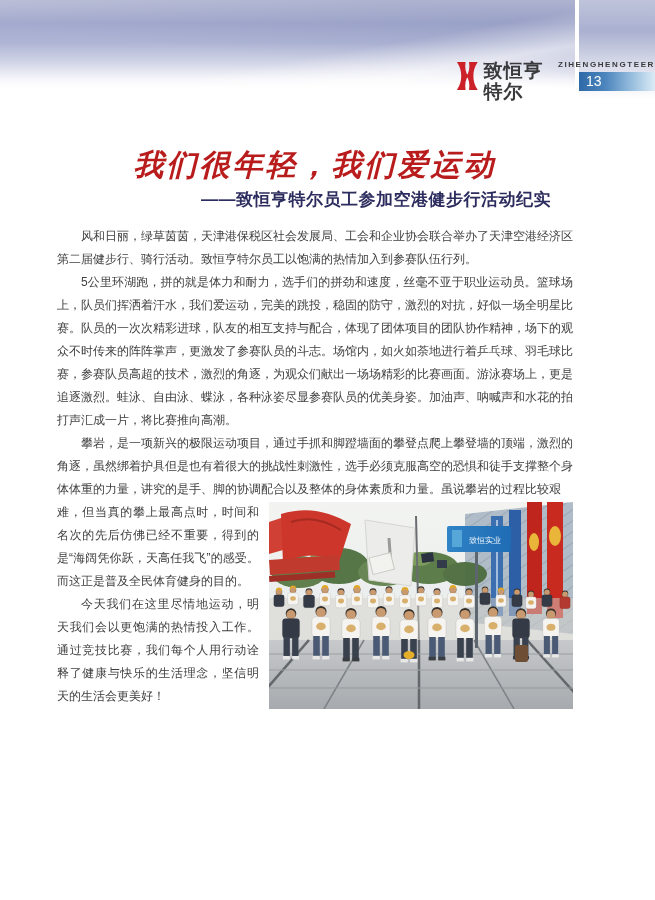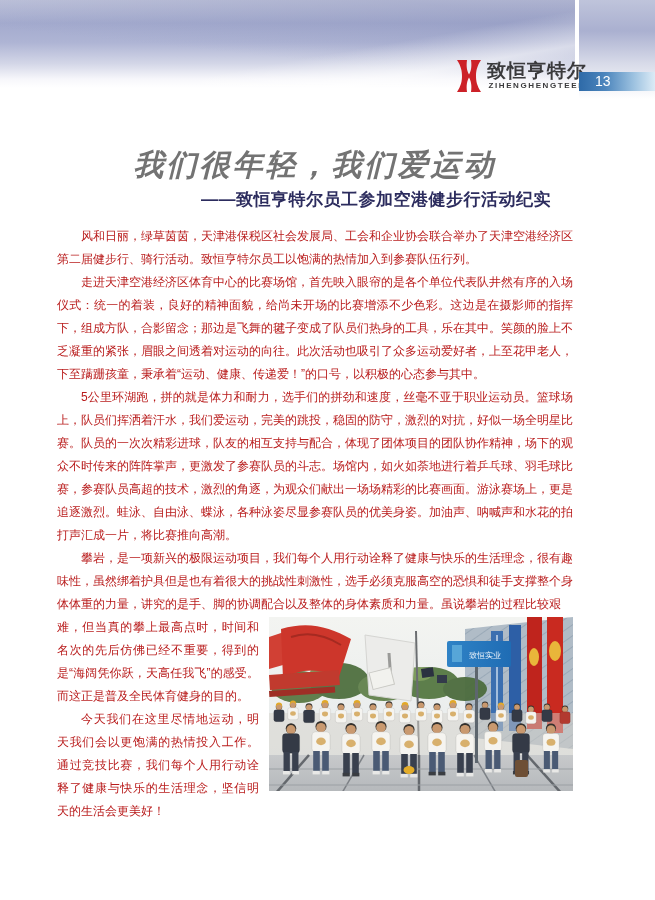--- a/index.html
+++ b/index.html
@@ -16,45 +16,45 @@
       linear-gradient(186deg, rgba(125,133,178,.30) 18%, rgba(255,255,255,0) 62%),
       linear-gradient(180deg,#c3c7dd 0%,#a4abce 26%,#aeb4d4 48%,#d3d6e7 72%,#f7f7fb 90%,#ffffff 100%);
   }
   .header-grad-right{
     position:absolute;left:579px;top:0;width:76px;height:103px;
     background:linear-gradient(180deg,#bfc4db 0%,#aab0d0 30%,#d8dbe9 62%,#ffffff 96%);
   }
   .header-divider{position:absolute;left:575px;top:0;width:4px;height:103px;background:#ffffff;}
   .logo{position:absolute;left:456px;top:60px;display:flex;align-items:flex-start;}
   .logo-mark{width:26px;height:32px;margin-right:5px;}
-  .logo-text{display:flex;flex-direction:column;text-align:center;}
+  .logo-text{display:flex;flex-direction:row;}
   .logo-cn{font-size:19px;font-weight:bold;color:#3a3a3c;letter-spacing:1px;line-height:21px;}
   .logo-en{font-size:8px;font-weight:bold;color:#3a3a3c;letter-spacing:1.6px;line-height:10px;}
   .page-badge{
     position:absolute;left:579px;top:72px;width:76px;height:19px;
     background:linear-gradient(90deg,#2e6aa8 0%,#4d86bd 35%,#9dc2e0 72%,#dcebf6 100%);
-    color:#ffffff;font-size:14px;line-height:19px;padding-left:16px;box-sizing:border-box;
+    color:#ffffff;font-size:14px;line-height:19px;padding-left:7px;box-sizing:border-box;
   }
   
   .article{position:absolute;left:57px;top:146px;width:516px;}
   .title{
     margin:0;text-align:center;font-family:"DejaVu Serif","Liberation Serif",serif;
     font-style:italic;font-weight:bold;font-size:30px;line-height:38px;
-    color:#737373;letter-spacing:3px;
+    color:#b91c1c;letter-spacing:3px;
   }
   .subtitle{
     margin:2px 0 0 0;text-align:right;padding-right:22px;
     font-size:17px;line-height:28px;font-weight:bold;color:#2c2c5e;letter-spacing:.5px;
   }
-  .body{margin-top:11px;font-size:12px;line-height:23px;color:#b91c1c;text-align:justify;}
+  .body{margin-top:11px;font-size:12px;line-height:23px;color:#404040;text-align:justify;}
   .body p{margin:0;text-indent:2em;}
   .body p.cont{text-indent:0;}
   .wrap-section::after{content:"";display:block;clear:both;}
   .photo{
-    float:right;width:304px;height:174px;margin:1px 0 4px 10px;
+    float:right;width:304px;height:207px;margin:1px 0 4px 10px;
     overflow:hidden;background:#eef0ee;
   }
   .photo svg{display:block;}
 </style>
 </head>
 <body>
 
 <div class="page">
 
   <div class="header">
@@ -75,23 +75,22 @@
 
     <div class="page-badge">13</div>
   </div>
 
   <div class="article">
     <h1 class="title">我们很年轻，我们爱运动</h1>
     <div class="subtitle">——致恒亨特尔员工参加空港健步行活动纪实</div>
 
     <div class="body">
       <p>风和日丽，绿草茵茵，天津港保税区社会发展局、工会和企业协会联合举办了天津空港经济区第二届健步行、骑行活动。致恒亨特尔员工以饱满的热情加入到参赛队伍行列。</p>
-      <p>走进天津空港经济区体育中心的比赛场馆，首先映入眼帘的是各个单位代表队井然有序的入场仪式：统一的着装，良好的精神面貌，给尚未开场的比赛增添不少色彩。这边是在摄影师的指挥下，组成方队，合影留念；那边是飞舞的毽子变成了队员们热身的工具，乐在其中。笑颜的脸上不乏凝重的紧张，眉眼之间透着对运动的向往。此次活动也吸引了众多运动爱好者，上至花甲老人，下至蹒跚孩童，秉承着“运动、健康、传递爱！”的口号，以积极的心态参与其中。</p>
       <p>5公里环湖跑，拼的就是体力和耐力，选手们的拼劲和速度，丝毫不亚于职业运动员。篮球场上，队员们挥洒着汗水，我们爱运动，完美的跳投，稳固的防守，激烈的对抗，好似一场全明星比赛。队员的一次次精彩进球，队友的相互支持与配合，体现了团体项目的团队协作精神，场下的观众不时传来的阵阵掌声，更激发了参赛队员的斗志。场馆内，如火如荼地进行着乒乓球、羽毛球比赛，参赛队员高超的技术，激烈的角逐，为观众们献出一场场精彩的比赛画面。游泳赛场上，更是追逐激烈。蛙泳、自由泳、蝶泳，各种泳姿尽显参赛队员的优美身姿。加油声、呐喊声和水花的拍打声汇成一片，将比赛推向高潮。</p>
-      <p>攀岩，是一项新兴的极限运动项目，我们每个人用行动诠释了健康与快乐的生活理念，很有趣味性，虽然绑着护具但是也有着很大的挑战性刺激性，选手必须克服高空的恐惧和徒手支撑整个身体体重的力量，讲究的是手、脚的协调配合以及整体的身体素质和力量。虽说攀岩的过程比较艰</p>
+      <p>攀岩，是一项新兴的极限运动项目，通过手抓和脚蹬墙面的攀登点爬上攀登墙的顶端，激烈的角逐，虽然绑着护具但是也有着很大的挑战性刺激性，选手必须克服高空的恐惧和徒手支撑整个身体体重的力量，讲究的是手、脚的协调配合以及整体的身体素质和力量。虽说攀岩的过程比较艰</p>
 
       <div class="wrap-section">
         <div class="photo">
           <svg width="304" height="207" viewBox="0 0 304 207">
             <defs>
               <linearGradient id="skyG" x1="0" y1="0" x2="0" y2="1">
                 <stop offset="0" stop-color="#f3f4f1"></stop>
                   <stop offset="1" stop-color="#e1e7ea"></stop>
               </linearGradient>
               <linearGradient id="groundG" x1="0" y1="0" x2="0" y2="1">

